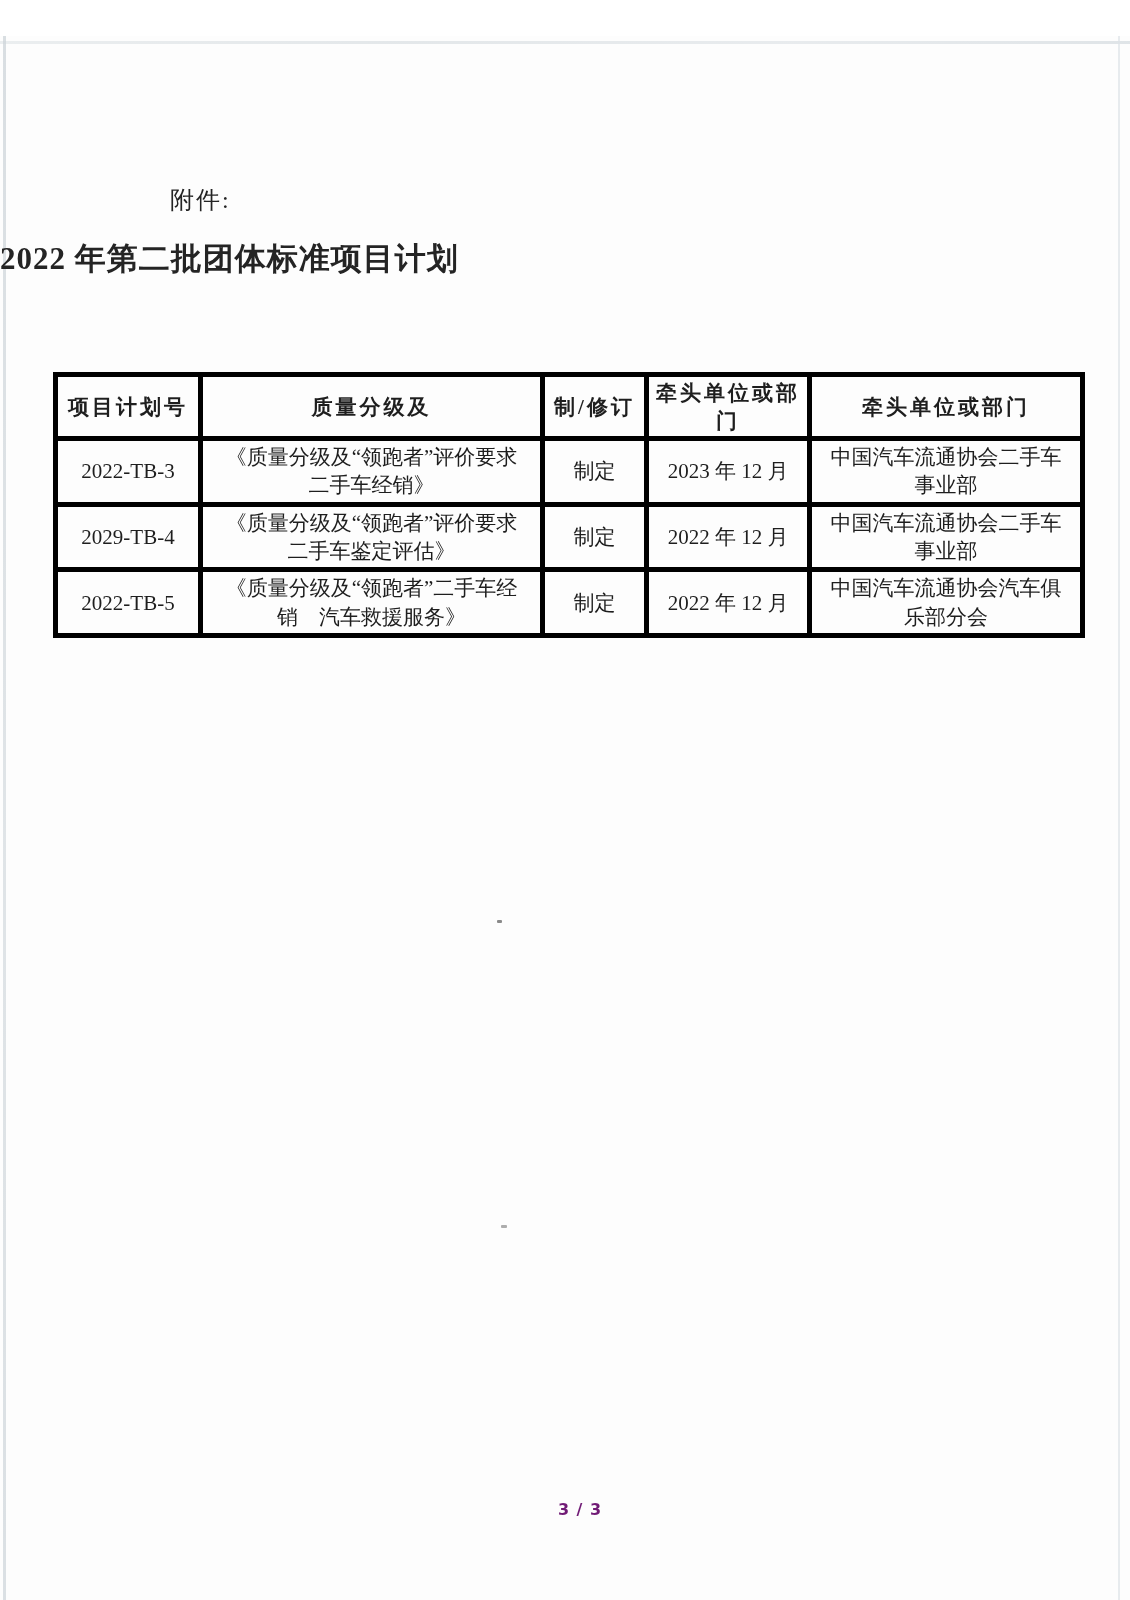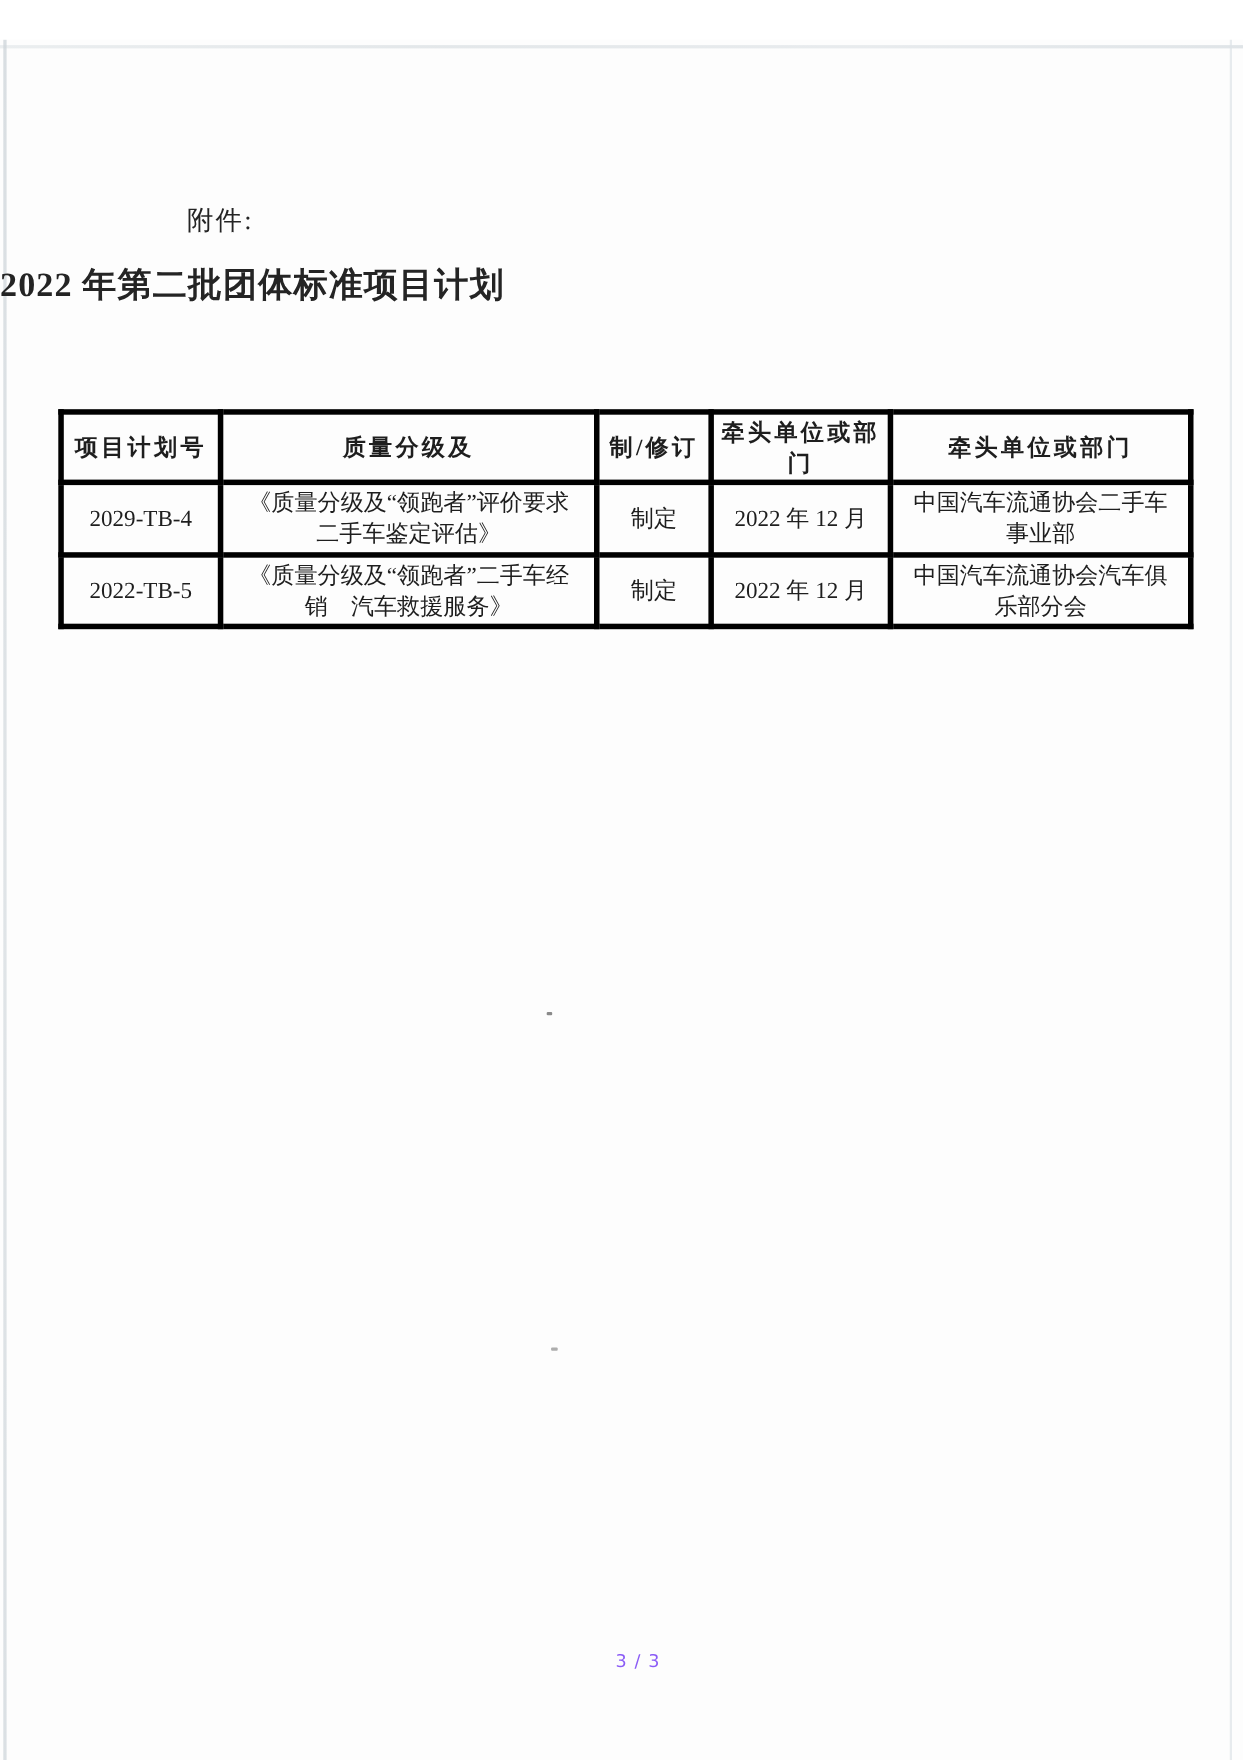--- a/index.html
+++ b/index.html
@@ -102,23 +102,23 @@
   td.cell-unit { padding: 2px 16px; }
 
   
   .page-number {
     position: absolute;
     left: 480px; top: 1464px;
     width: 200px;
     text-align: center;
     font-family: "DejaVu Sans", sans-serif;
     font-size: 16px;
-    font-weight: 400;
+    font-weight: 700;
     letter-spacing: 1px;
-    color: #8b5cf6;
+    color: #701a75;
   }
 </style>
 </head>
 <body>
 
 <div class="page">
 
   <div class="scan-top"></div>
   <div class="scan-left"></div>
   <div class="scan-right"></div>
@@ -141,20 +141,27 @@
       <tr>
         <th>项目计划号</th>
         <th>质量分级及</th>
         <th>制/修订</th>
         <th>牵头单位或部门</th>
         <th>牵头单位或部门</th>
       </tr>
     </thead>
     <tbody>
       <tr>
+        <td>2022-TB-3</td>
+        <td class="cell-name">《质量分级及“领跑者”评价要求　二手车经销》</td>
+        <td>制定</td>
+        <td>2023 年 12 月</td>
+        <td class="cell-unit">中国汽车流通协会二手车事业部</td>
+      </tr>
+      <tr>
         <td>2029-TB-4</td>
         <td class="cell-name">《质量分级及“领跑者”评价要求　二手车鉴定评估》</td>
         <td>制定</td>
         <td>2022 年 12 月</td>
         <td class="cell-unit">中国汽车流通协会二手车事业部</td>
       </tr>
       <tr>
         <td>2022-TB-5</td>
         <td class="cell-name">《质量分级及“领跑者”二手车经销　汽车救援服务》</td>
         <td>制定</td>

